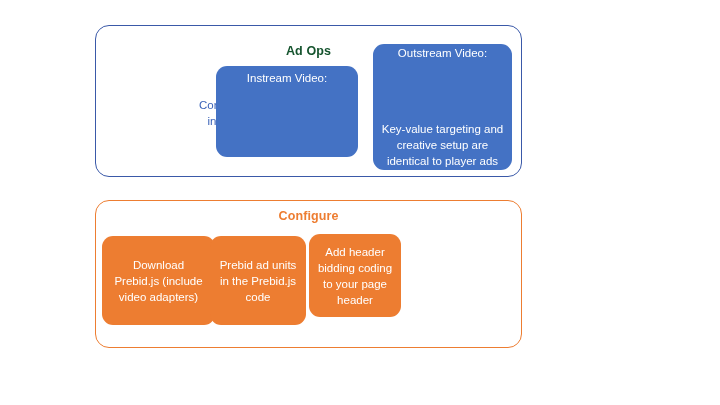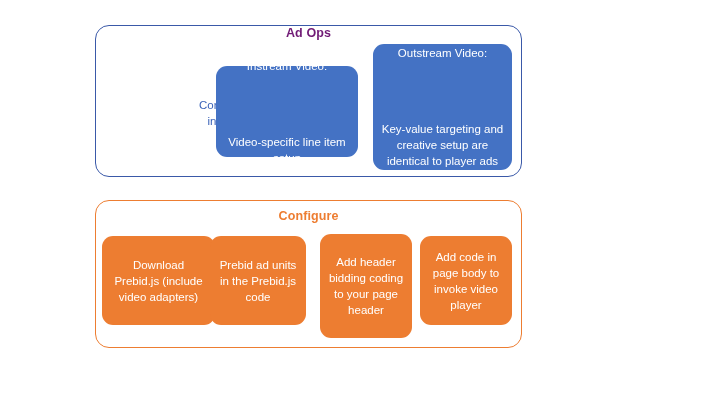--- a/index.html
+++ b/index.html
@@ -53,22 +53,22 @@
     left: 0;
     right: 0;
     text-align: center;
     font-size: 12.5px;
     font-weight: bold;
     letter-spacing: 0.1px;
     line-height: 15px;
   }
 
   .group-adops .group-title {
-    top: 0;
-    color: #701a75;
+    top: 18px;
+    color: #14532d;
   }
 
   .group-devs .group-title {
     top: 8px;
     color: #ED7D31;
   }
 
   
   .plain-node {
     position: absolute;
@@ -111,20 +111,21 @@
   .node .node-body-only {
     display: block;
   }
 
   
   .node-instream {
     left: 216px;
     top: 66px;
     width: 142px;
     height: 91px;
+    justify-content: space-between;
   }
 
   .node-outstream {
     left: 373px;
     top: 44px;
     width: 139px;
     height: 126px;
   }
 
   
@@ -134,24 +135,24 @@
     width: 113px;
     height: 89px;
   }
   .node-dev-2 {
     left: 210px;
     top: 236px;
     width: 96px;
     height: 89px;
   }
   .node-dev-3 {
-    left: 320px;
+    left: 309px;
     top: 234px;
     width: 92px;
-    height: 104px;
+    height: 83px;
   }
   .node-dev-4 {
     left: 420px;
     top: 236px;
     width: 92px;
     height: 89px;
   }
 </style>
 </head>
 <body>
@@ -159,21 +160,20 @@
 <div class="canvas">
 
   <div class="group group-adops">
     <div class="group-title">Ad Ops</div>
 
     <div class="plain-node">Configure Line Items in Your Ad Server</div>
   </div>
 
   <div class="node node-blue node-instream">
     <span class="node-heading">Instream Video:</span>
-    <span class="node-body">Video-specific line item setup</span>
   </div>
 
   <div class="node node-blue node-outstream">
     <span class="node-heading">Outstream Video:</span>
     <span class="node-body">Key-value targeting and creative setup are identical to player ads</span>
   </div>
 
   <div class="group group-devs">
     <div class="group-title">Configure</div>
   </div>
@@ -183,17 +183,14 @@
   </div>
 
   <div class="node node-orange node-dev-2">
     <span class="node-body-only">Prebid ad units in the Prebid.js code</span>
   </div>
 
   <div class="node node-orange node-dev-3">
     <span class="node-body-only">Add header bidding coding to your page header</span>
   </div>
 
-  <div class="node node-orange node-dev-4">
-    <span class="node-body-only">Add code in page body to invoke video player</span>
-  </div>
 
 </div>
 
 </body></html>

